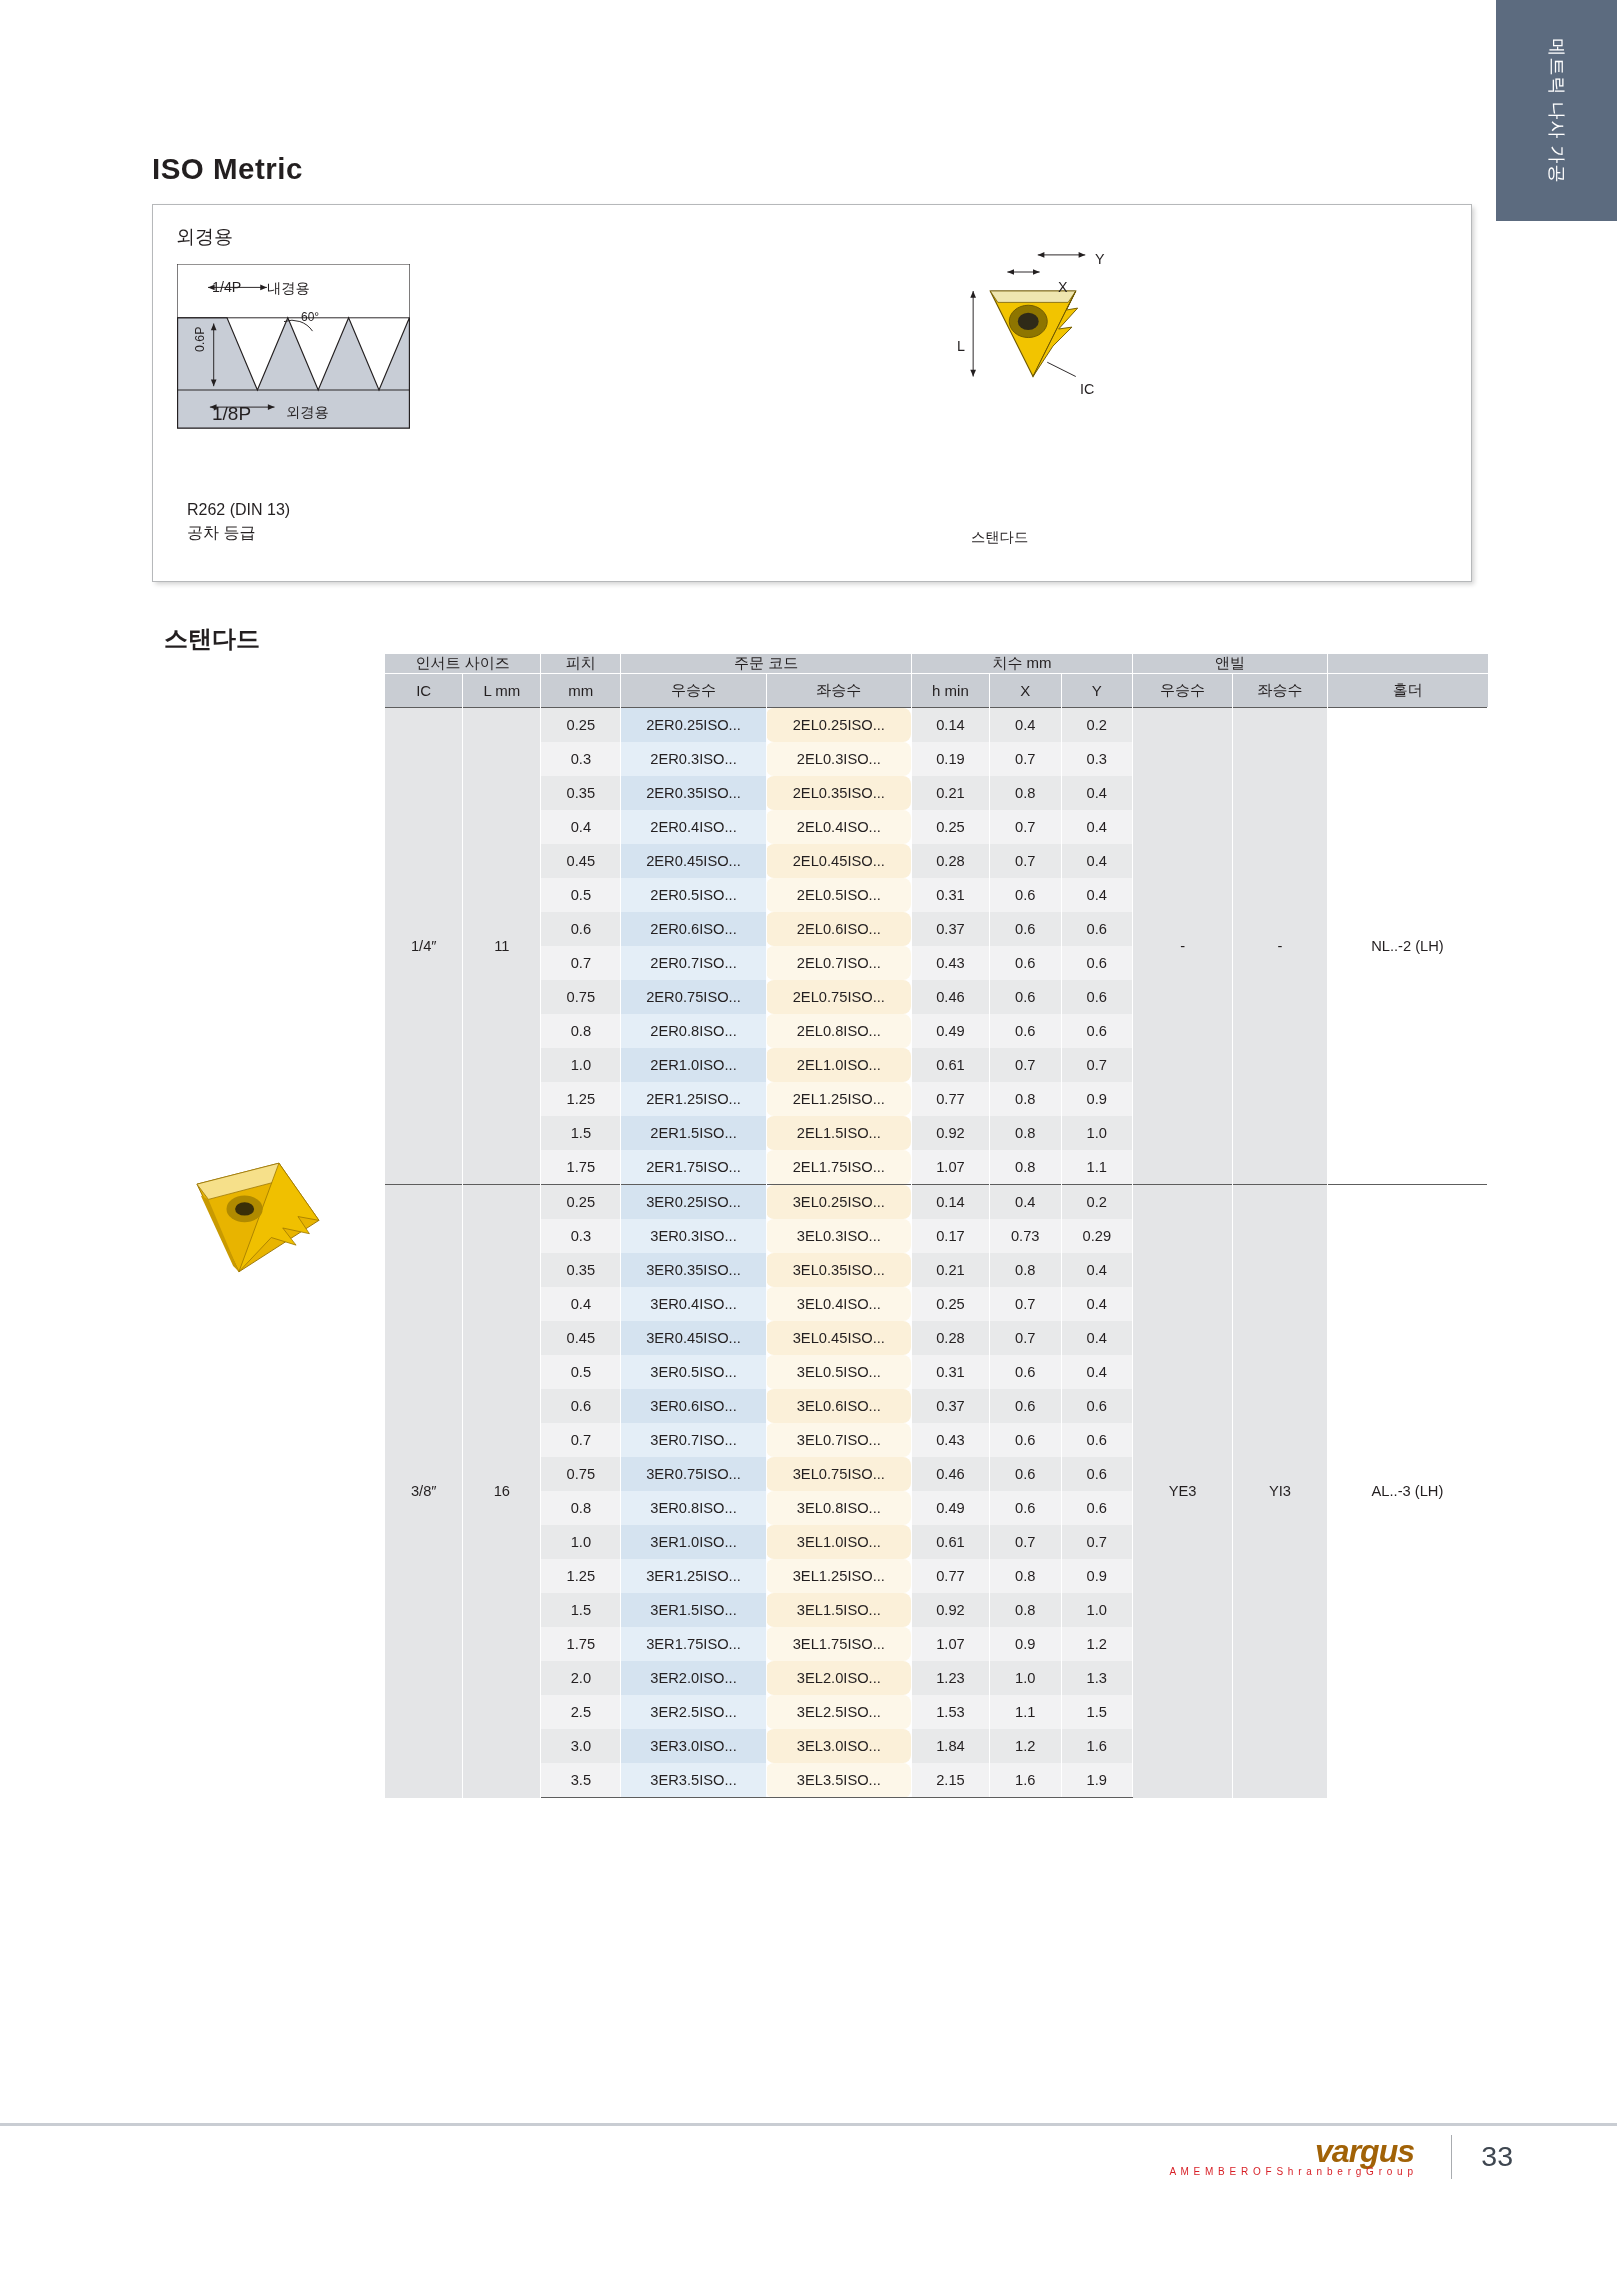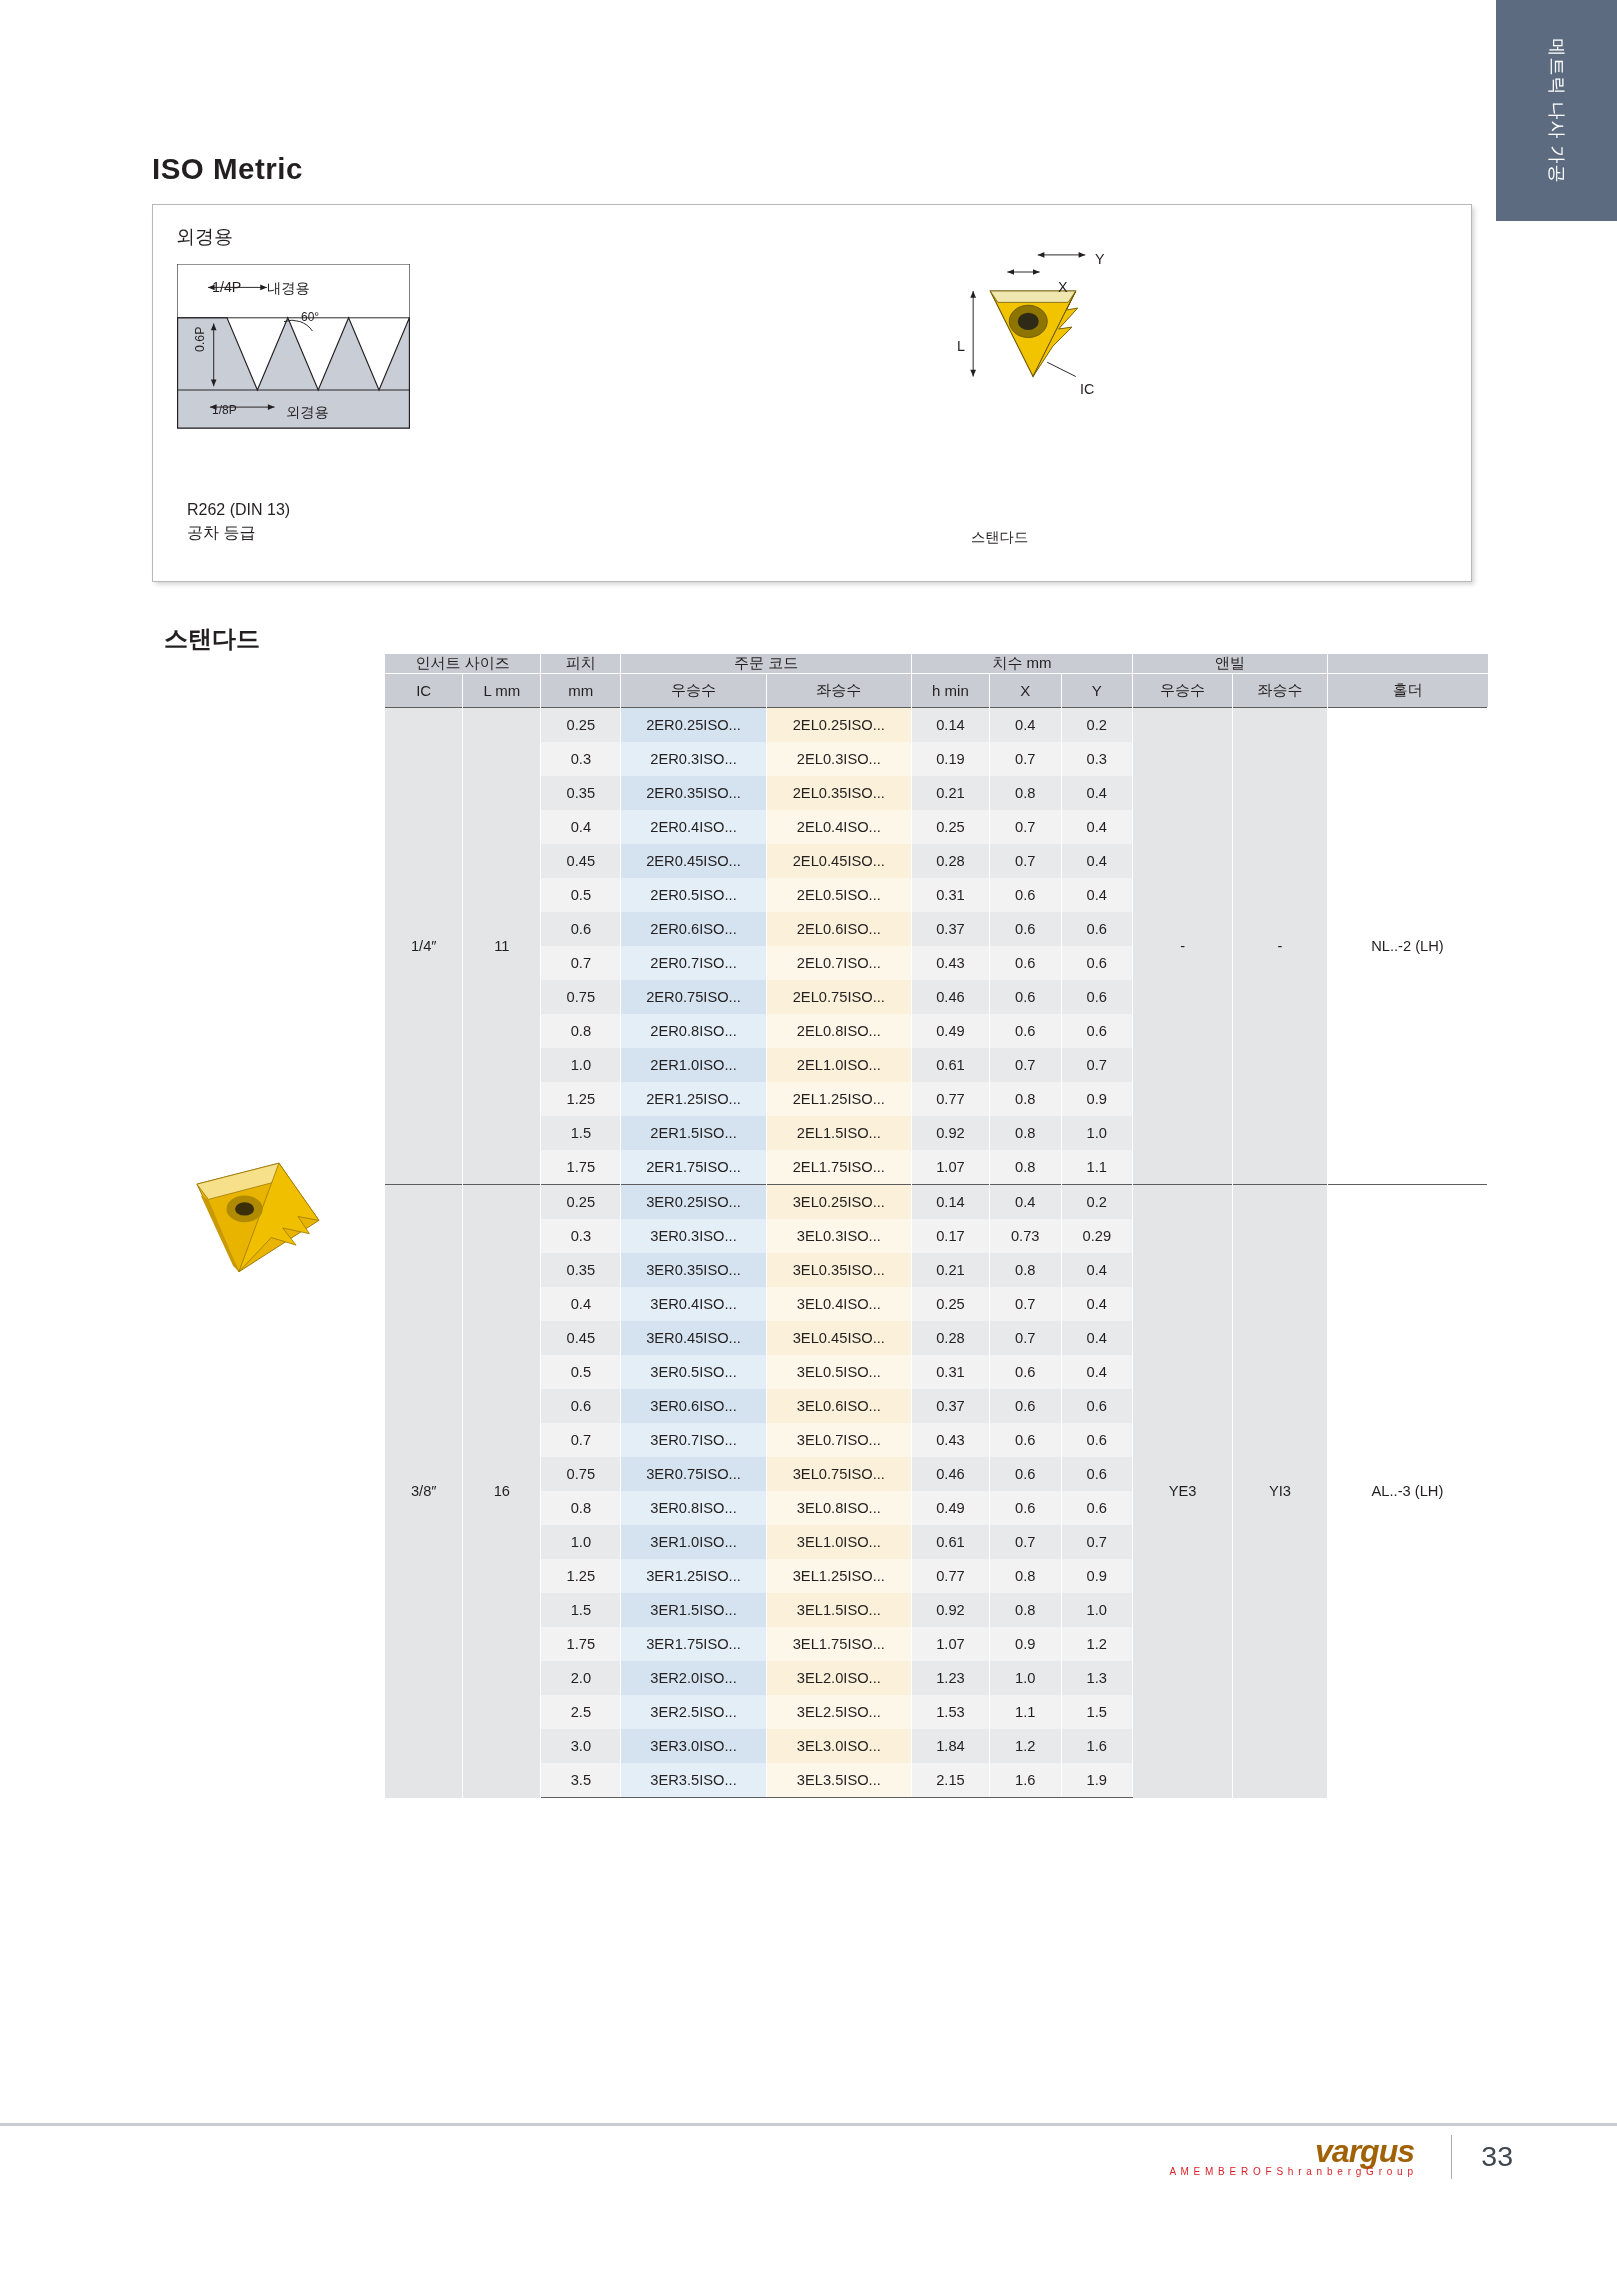--- a/index.html
+++ b/index.html
@@ -120,21 +120,21 @@
   }
   .hdr1 td:last-child, .hdr2 td:last-child { border-right: none; }
 
   .row td {
     height: 34px;
     border-right: 1px solid #ffffff;
   }
   .c-ic, .c-l { background: #e4e5e7; }
   .c-mm { background: #e8e9ea; }
   .c-rh { background: #d5e3f0; margin-left: 10px; }
-  .c-lh { background: #fbf0d9; }
+  .c-lh { background: #fbf0d9; border-radius: 8px; }
   .c-h  { background: #e8e9ea; }
   .c-x  { background: #e8e9ea; }
   .c-y  { background: #e8e9ea; }
   .c-ar { background: #e4e5e7; }
   .c-al { background: #e4e5e7; }
   .c-hold { background: #ffffff; }
 
   .row.alt .c-mm { background: #f2f2f3; }
   .row.alt .c-rh { background: #e4eef7; }
   .row.alt .c-lh { background: #fdf7e9; }
@@ -242,21 +242,21 @@
     <polygon points="110,158 103,155 103,161" fill="#231f20"></polygon>
 
     <line x1="46" y1="70" x2="46" y2="136" stroke="#231f20" stroke-width="1"></line>
     <polygon points="46,70 43,77 49,77" fill="#231f20"></polygon>
     <polygon points="46,136 43,129 49,129" fill="#231f20"></polygon>
   </svg>
   <div style="position:absolute;left:59px;top:74px;font-size:14.3px;">1/4P</div>
   <div style="position:absolute;left:114px;top:74px;font-size:14.3px;">내경용</div>
   <div style="position:absolute;left:148px;top:105px;font-size:12px;">60°</div>
   <div style="position:absolute;left:40px;top:147px;font-size:12.4px;transform:rotate(-90deg);transform-origin:left top;">0.6P</div>
-  <div style="position:absolute;left:59px;top:198px;font-size:12px;">1/8P</div>
+  <div style="position:absolute;left:59px;top:198px;font-size:19px;">1/8P</div>
   <div style="position:absolute;left:133px;top:198px;font-size:14.3px;">외경용</div>
 
   <div class="thread-caption">R262 (DIN 13)
 공차 등급</div>
 
   <svg style="position:absolute;left:780px;top:28.5px;" width="219" height="228" viewBox="0 0 230 240">
 
     <polygon points="60,60 150,60 105,150" fill="#f2c400" stroke="#6f5800" stroke-width="1.2"></polygon>
     <polygon points="60,60 150,60 142,72 68,72" fill="#efe6b0" stroke="#6f5800" stroke-width="0.8"></polygon>
 

